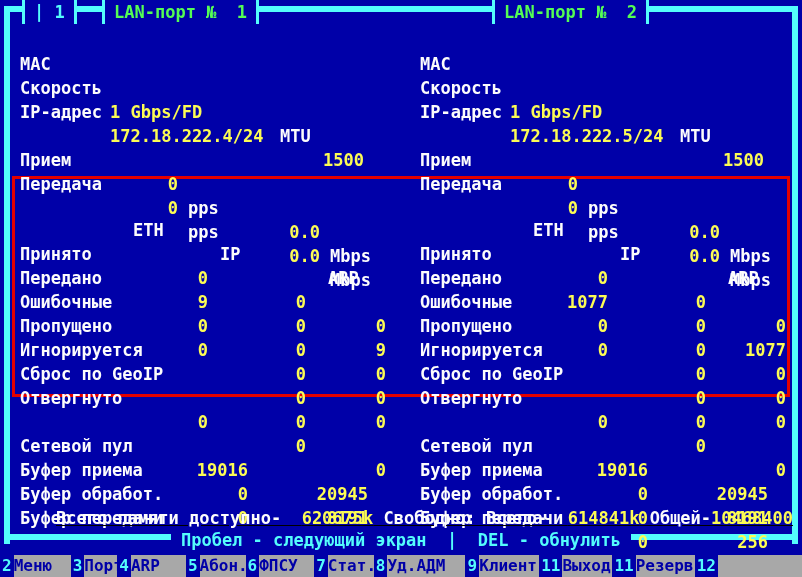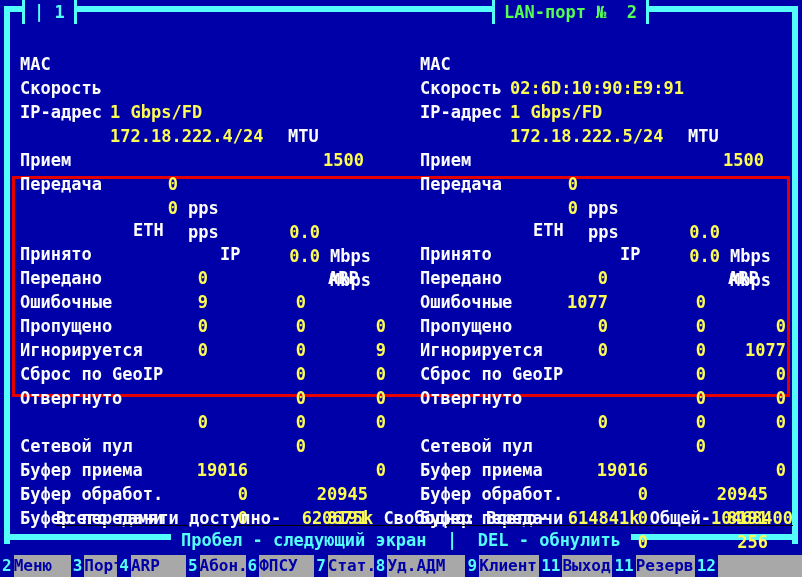--- a/index.html
+++ b/index.html
@@ -34,21 +34,21 @@
     background:var(--bg);padding:0 9px;white-space:pre;
     border-left:3px solid var(--cyan);border-right:3px solid var(--cyan);}
   .red-frame{position:absolute;left:12px;top:176px;width:778px;height:221px;
     border:3px solid var(--red);z-index:1;}
   
   .panel{position:absolute;top:0;width:372px;height:530px;}
   .panel.left{left:20px;} .panel.right{left:420px;}
   .row{position:absolute;left:0;right:0;height:24px;line-height:24px;white-space:pre;z-index:2;}
   .lbl{position:absolute;left:0;}
   .val90{position:absolute;left:90px;}
-  .mtu-l{position:absolute;left:268px;}
+  .mtu-l{position:absolute;left:260px;}
   .mtu-v{position:absolute;left:303px;}
   .r1{position:absolute;left:40px;width:118px;text-align:right;}
   .u1{position:absolute;left:168px;}
   .r2{position:absolute;left:210px;width:90px;text-align:right;}
   .u2{position:absolute;left:310px;}
   .hd1{position:absolute;left:113px;} .hd2{position:absolute;left:200px;} .hd3{position:absolute;left:308px;}
   .c1{position:absolute;left:60px;width:128px;text-align:right;}
   .c2{position:absolute;left:200px;width:86px;text-align:right;}
   .c3{position:absolute;left:296px;width:70px;text-align:right;}
   .b1{position:absolute;left:100px;width:128px;text-align:right;}
@@ -70,20 +70,21 @@
 <body>
 
 <div class="screen">
 
   <div class="h-rule" style="top:6px;"></div>
   <div class="v-rule" style="left:4px;top:6px;height:538px;"></div>
   <div class="v-rule" style="right:4px;top:6px;height:538px;"></div>
   <div class="h-rule" style="top:534px;"></div>
 
   <div class="tab c" style="left:22px;"><span>| 1</span></div>
+  <div class="tab g" style="left:102px;"><span>LAN-порт №  1</span></div>
   <div class="tab g" style="left:492px;"><span>LAN-порт №  2</span></div>
 
   <div class="red-frame"></div>
 
   <div class="panel left">
     <div class="row" style="top:28px">
       <span class="lbl w">MAC</span>
     </div>
     <div class="row" style="top:52px">
       <span class="lbl w">Скорость</span>
@@ -176,21 +177,20 @@
     <div class="row" style="top:482px">
       <span class="lbl w">Буфер передачи</span>
       <span class="b1 y">0</span>
       <span class="b2 y">8191</span>
     </div>
   </div>
 
   <div class="panel right">
     <div class="row" style="top:28px">
       <span class="lbl w">MAC</span>
-      <span class="val90 y">02:6D:10:90:E9:91</span>
     </div>
     <div class="row" style="top:52px">
       <span class="lbl w">Скорость</span>
       <span class="val90 y">1 Gbps/FD</span>
       <span class="mtu-l w">MTU</span>
       <span class="mtu-v y">1500</span>
     </div>
     <div class="row" style="top:76px">
       <span class="lbl w">IP-адрес</span>
       <span class="val90 y">172.18.222.5/24</span>

